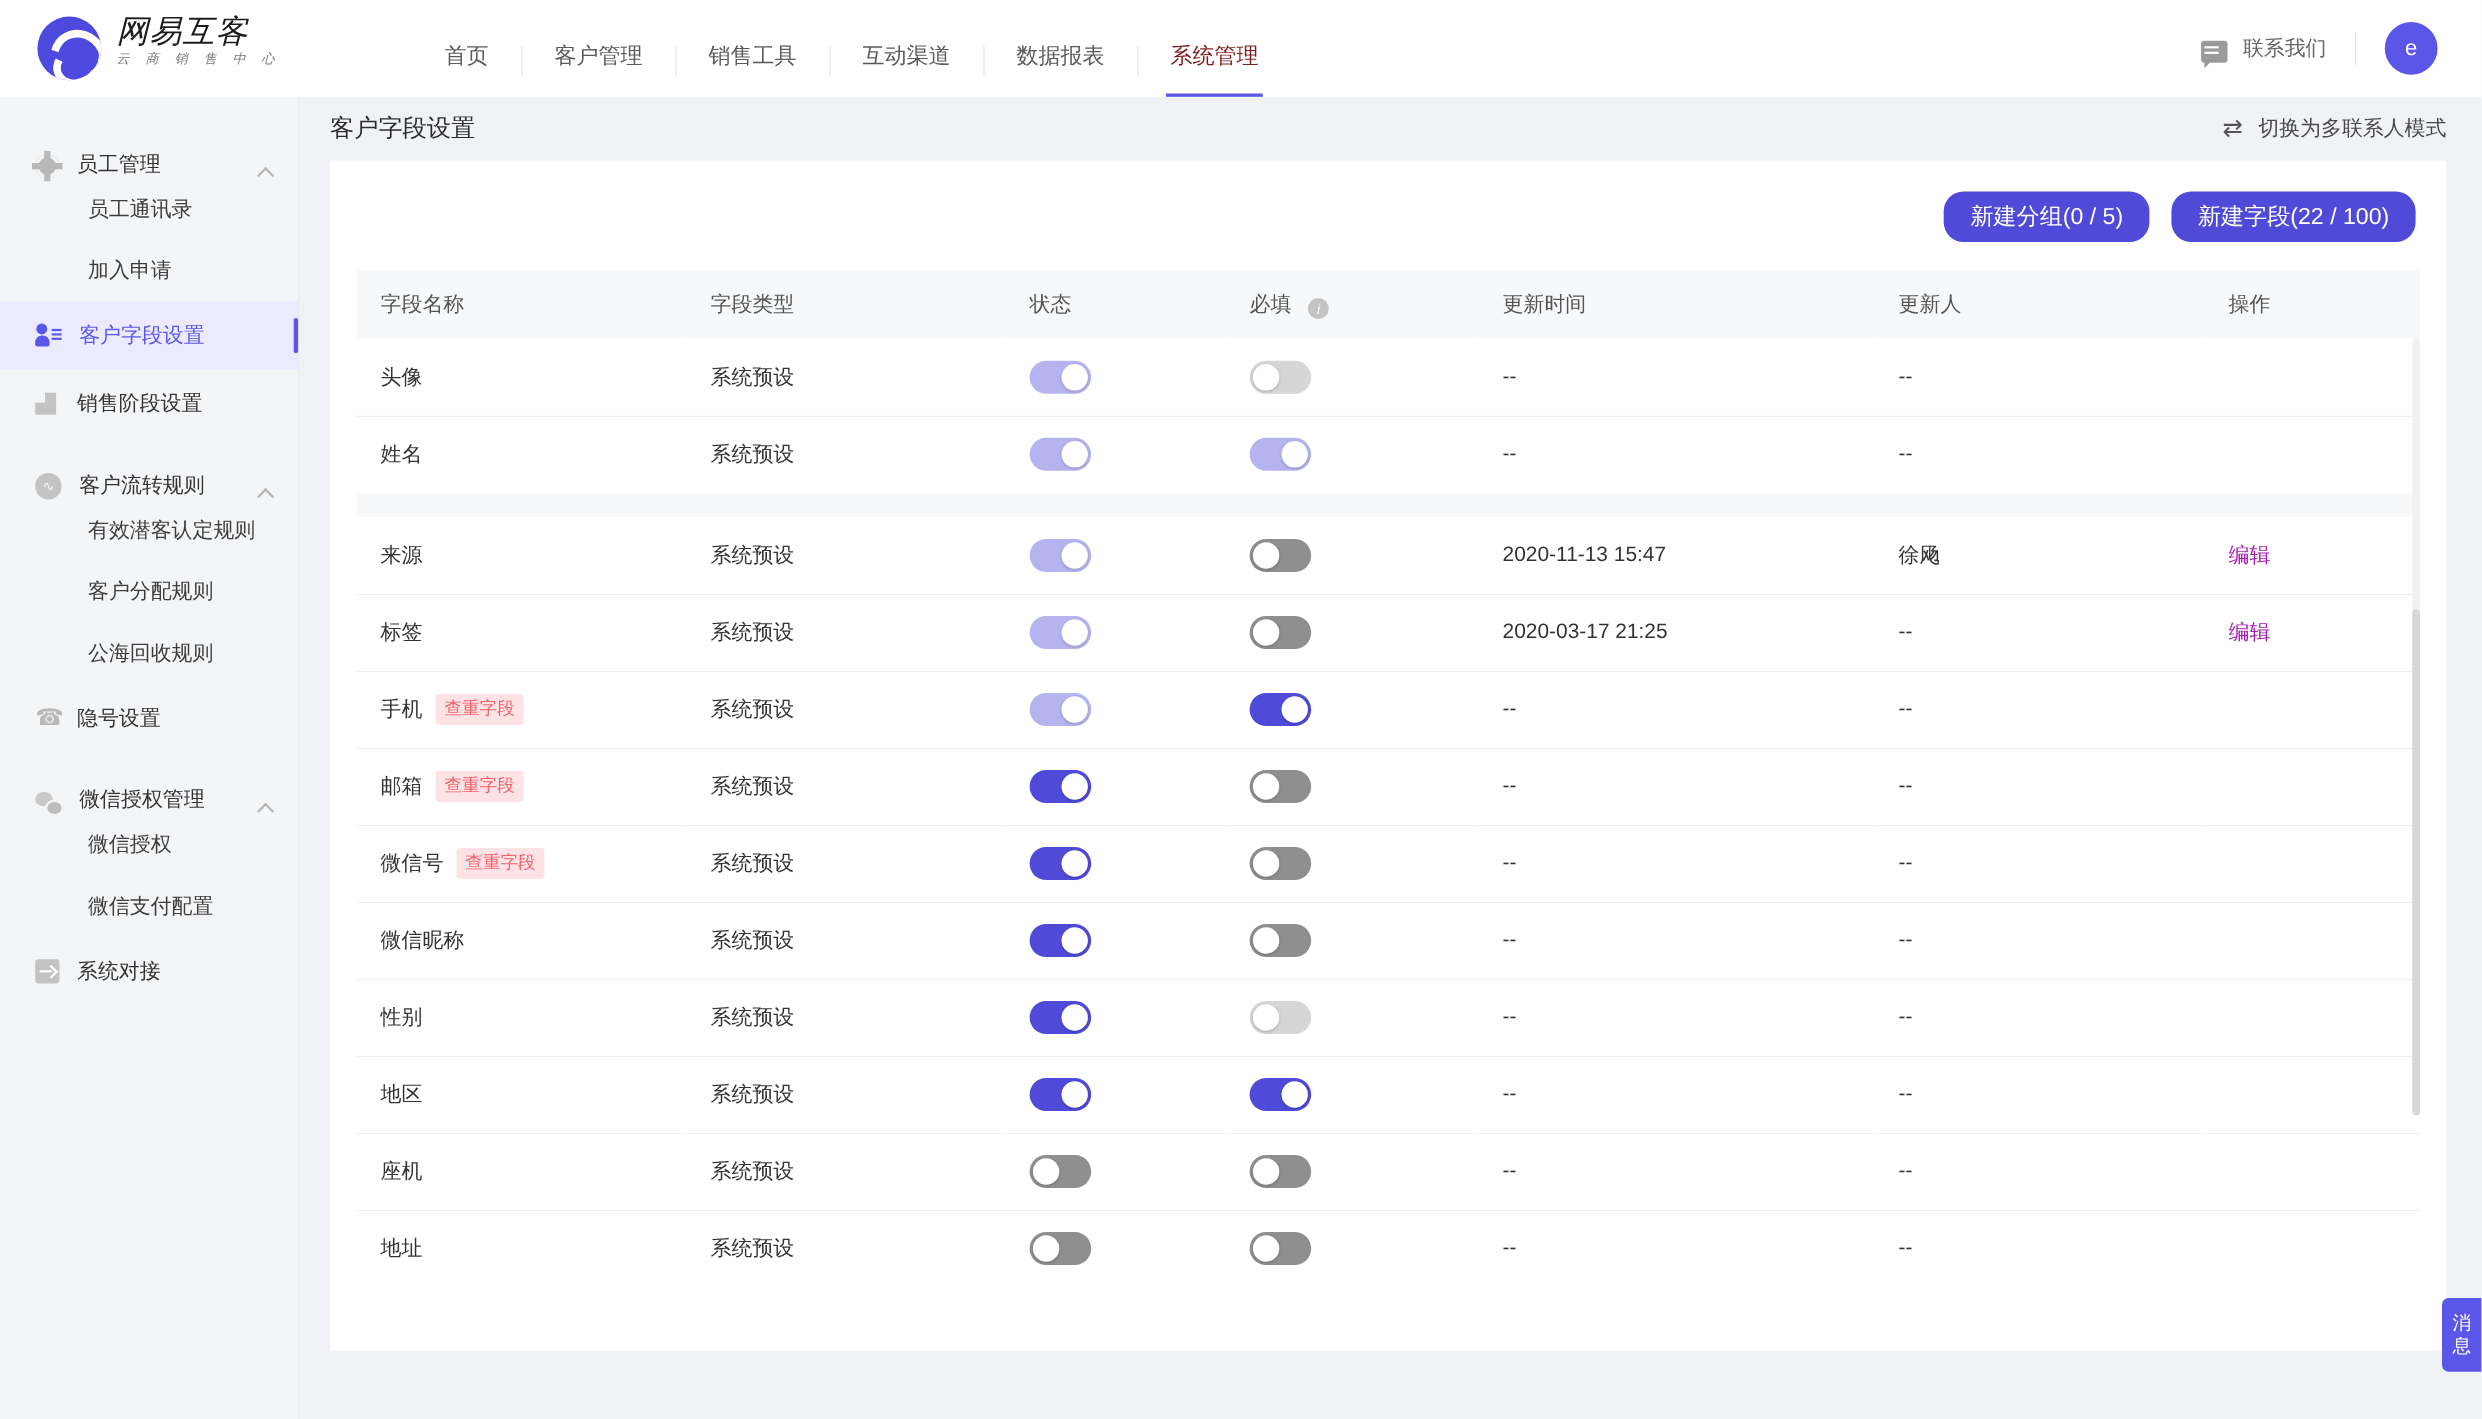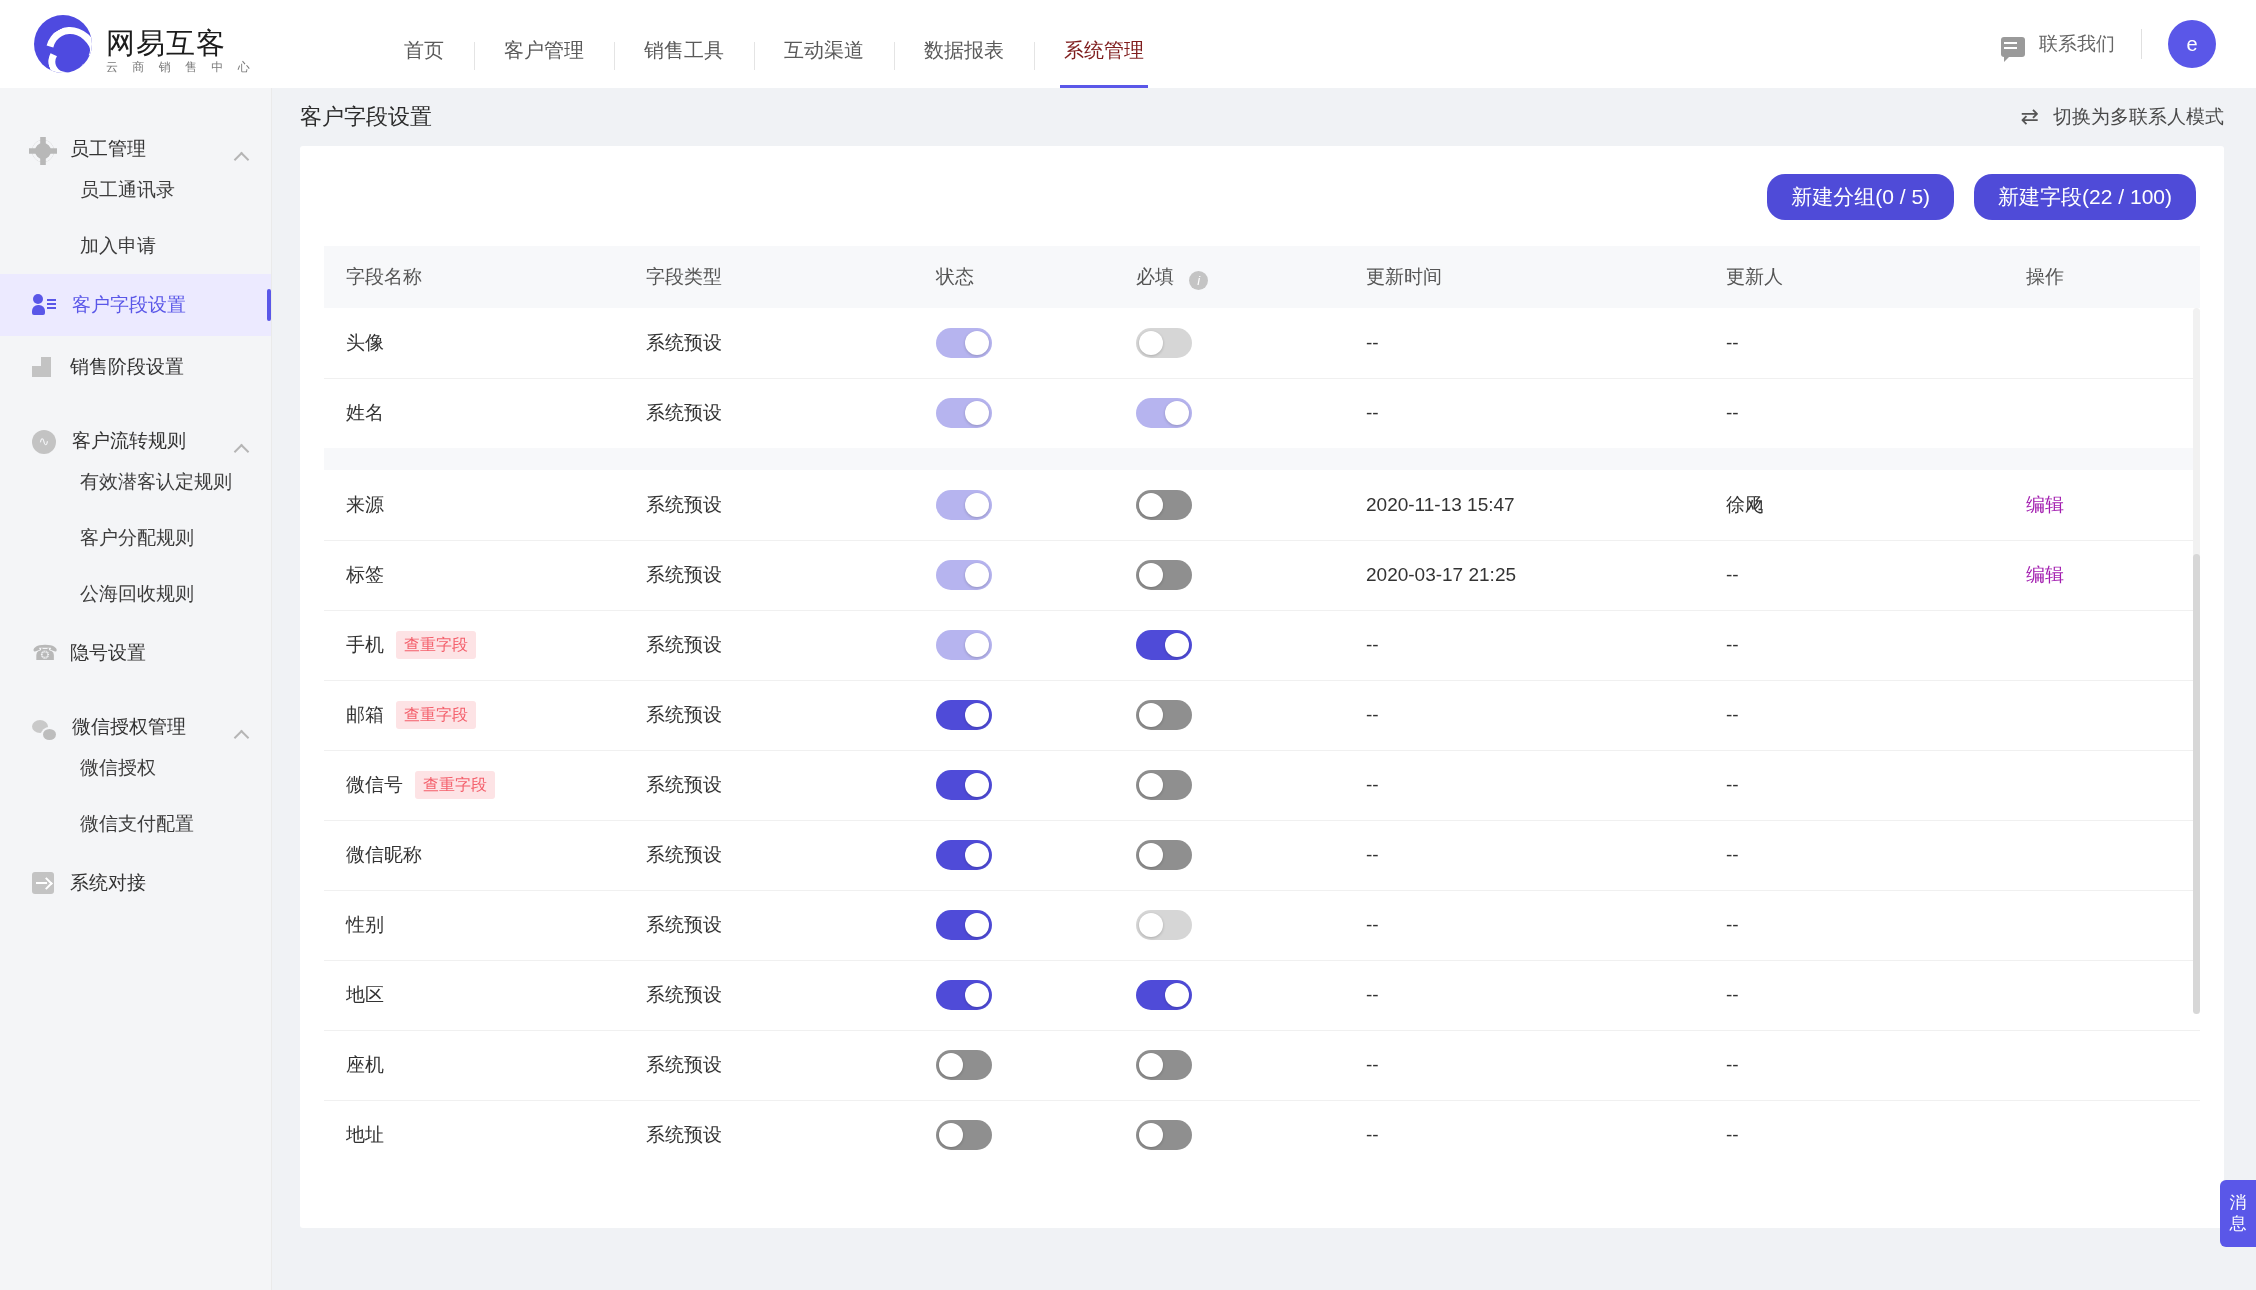--- a/index.html
+++ b/index.html
@@ -17,23 +17,24 @@
     height: 88px;
     background: #ffffff;
     display: flex;
     align-items: center;
     position: relative;
     z-index: 10;
   }
   .logo-block {
     width: 272px;
     display: flex;
-    align-items: flex-end;
+    align-items: flex-start;
     padding-left: 34px;
     gap: 14px;
+    font-style: italic;
   }
   .logo-mark {
     width: 58px; height: 58px;
     border-radius: 50%;
     background: #4e4ae0;
     position: relative;
     flex: none;
     overflow: hidden;
   }
   .logo-mark::before {

